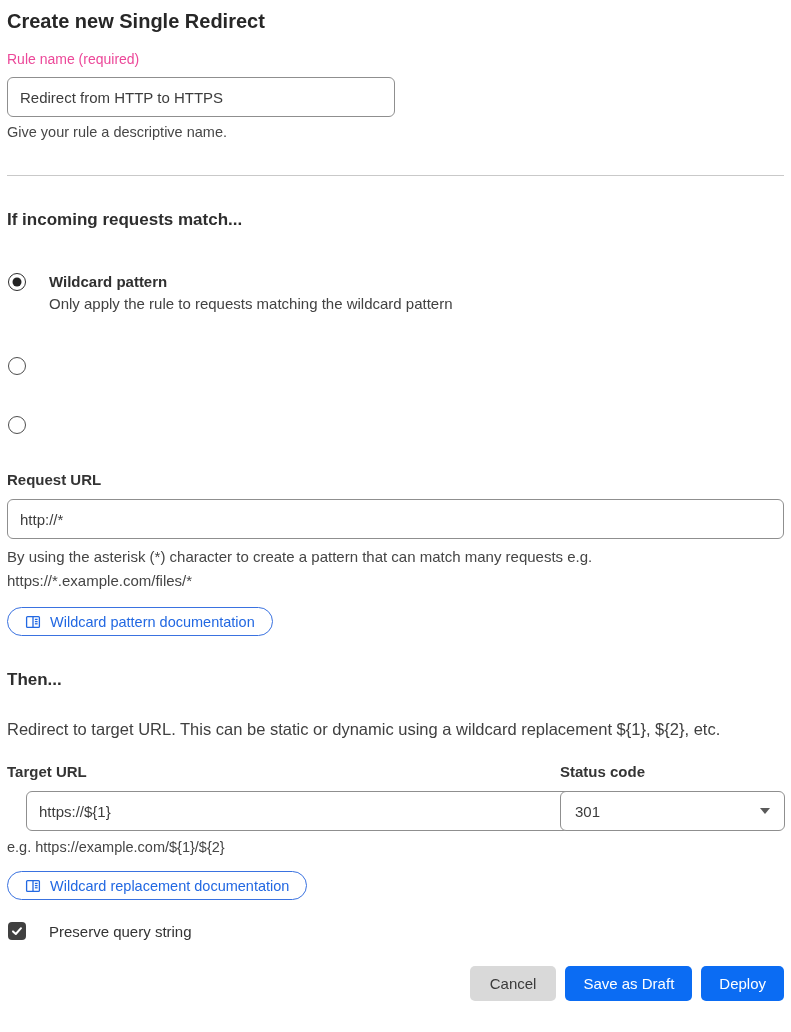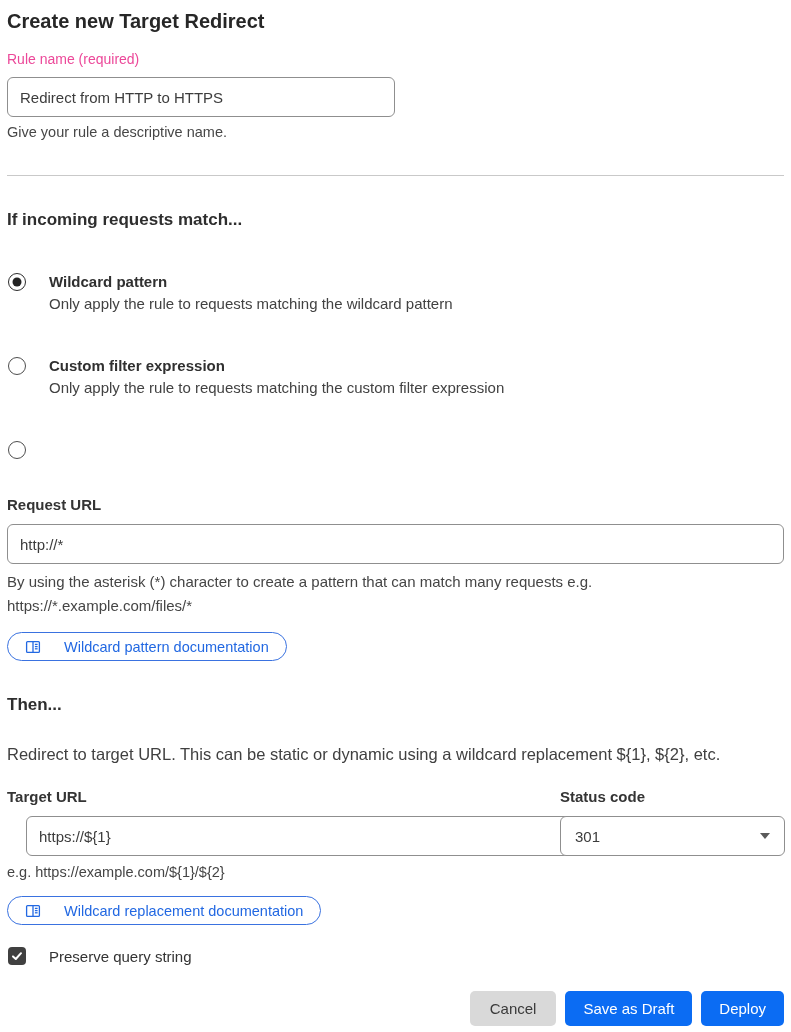--- a/index.html
+++ b/index.html
@@ -67,21 +67,21 @@
   .full-input {
     display: block; margin-top: 9px; height: 40px; width: 777px;
     border: 1px solid #8f8f8f; border-radius: 6px;
     padding: 0 12px; font-size: 15px; color: #3c3c3c;
     font-family: "Liberation Sans", "DejaVu Sans", sans-serif;
     outline: none; background: #fff;
   }
   .pattern-help { font-size: 15px; color: #454545; line-height: 24px; margin-top: 6px; }
 
   .doc-button {
-    display: inline-flex; align-items: center; gap: 23px;
+    display: inline-flex; align-items: center; gap: 9px;
     margin-top: 14px; height: 29px; padding: 0 17px;
     border: 1px solid #3a72e0; border-radius: 15px;
     background: #fff; color: #2268e2; font-size: 14.5px;
     font-family: "Liberation Sans", "DejaVu Sans", sans-serif;
     cursor: pointer;
   }
   .doc-button svg { display: block; }
 
   .then-paragraph {
     font-size: 16.5px; color: #404040; line-height: 22px; margin-top: 27px;
@@ -123,44 +123,40 @@
   .btn-cancel { background: #d9d9d9; color: #3a3a3a; padding: 0 20px; }
   .btn-primary { background: #0b6cf3; color: #ffffff; }
   .btn-save { padding: 0 18px; }
   .btn-deploy { padding: 0 18px; }
 </style>
 </head>
 <body>
 
 
 
-<h1 class="page-title">Create new Target Redirect</h1>
+<h1 class="page-title">Create new Single Redirect</h1>
 
 <label class="field-label">Rule name (required)</label>
 <input class="text-input" type="text" value="Redirect from HTTP to HTTPS" style="">
 <div class="help-text">Give your rule a descriptive name.</div>
 
 <hr class="divider">
 
 <h2 class="section-heading">If incoming requests match...</h2>
 
 <div class="radio-group">
   <div class="radio-row">
     <span class="radio-circle selected"></span>
     <span class="radio-texts">
       <div class="radio-label">Wildcard pattern</div>
       <div class="radio-desc">Only apply the rule to requests matching the wildcard pattern</div>
     </span>
   </div>
   <div class="radio-row">
     <span class="radio-circle"></span>
-    <span class="radio-texts">
-      <div class="radio-label">Custom filter expression</div>
-      <div class="radio-desc">Only apply the rule to requests matching the custom filter expression</div>
-    </span>
   </div>
   <div class="radio-row">
     <span class="radio-circle"></span>
   </div>
 </div>
 
 <label class="group-label request-url-label">Request URL</label>
 <input class="full-input" type="text" value="http://*" style="">
 <div class="pattern-help">
   <div>By using the asterisk (*) character to create a pattern that can match many requests e.g.</div>

